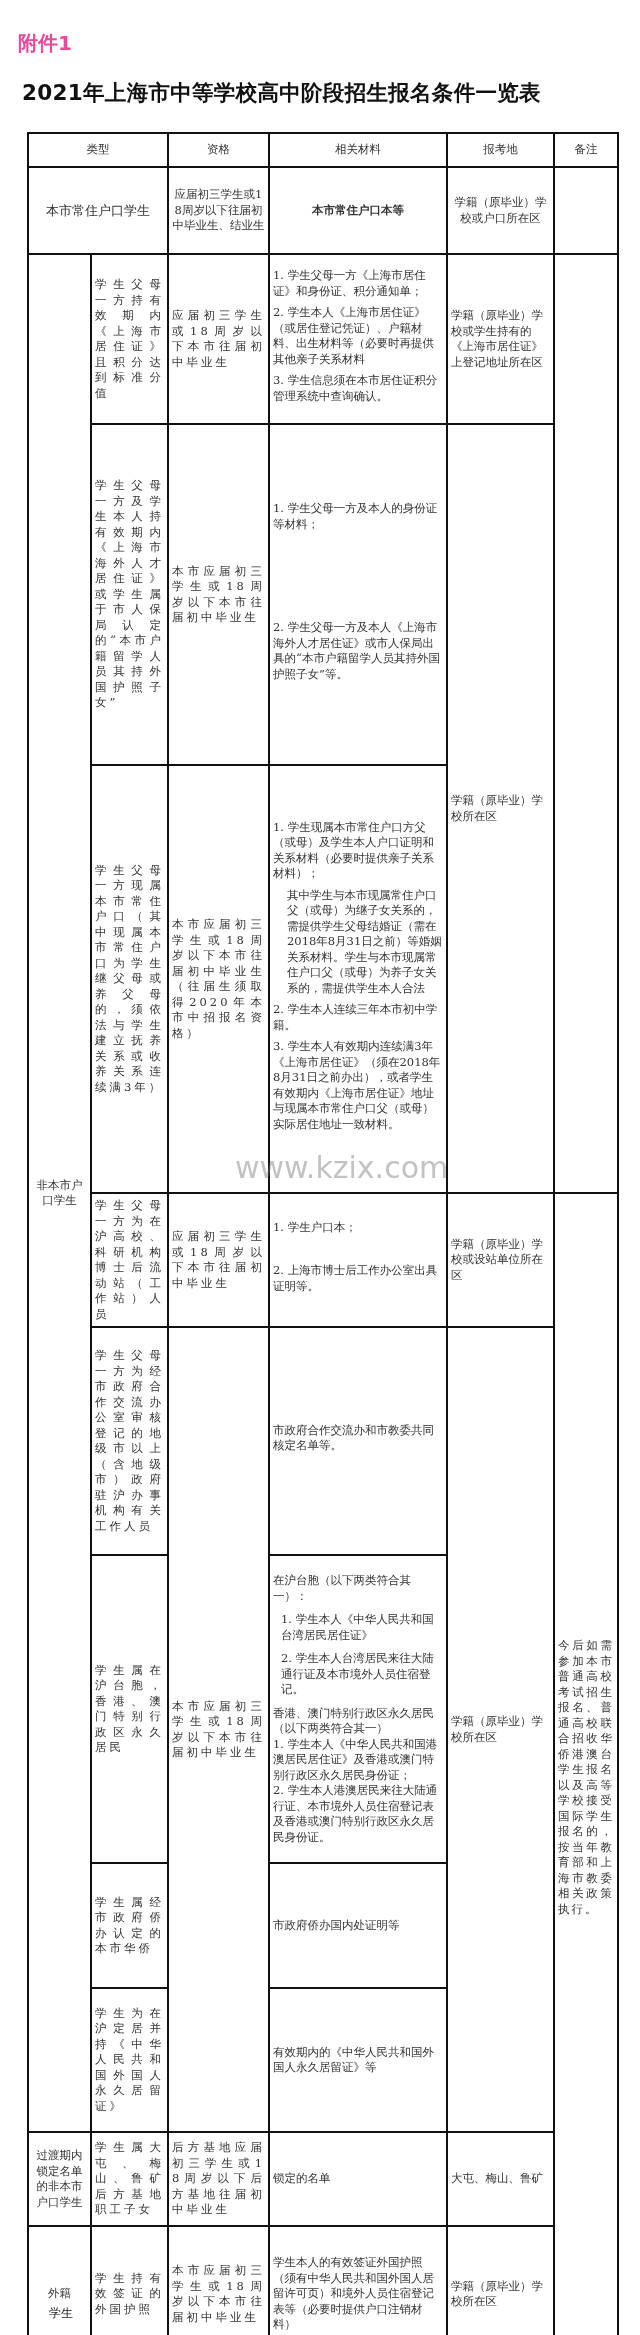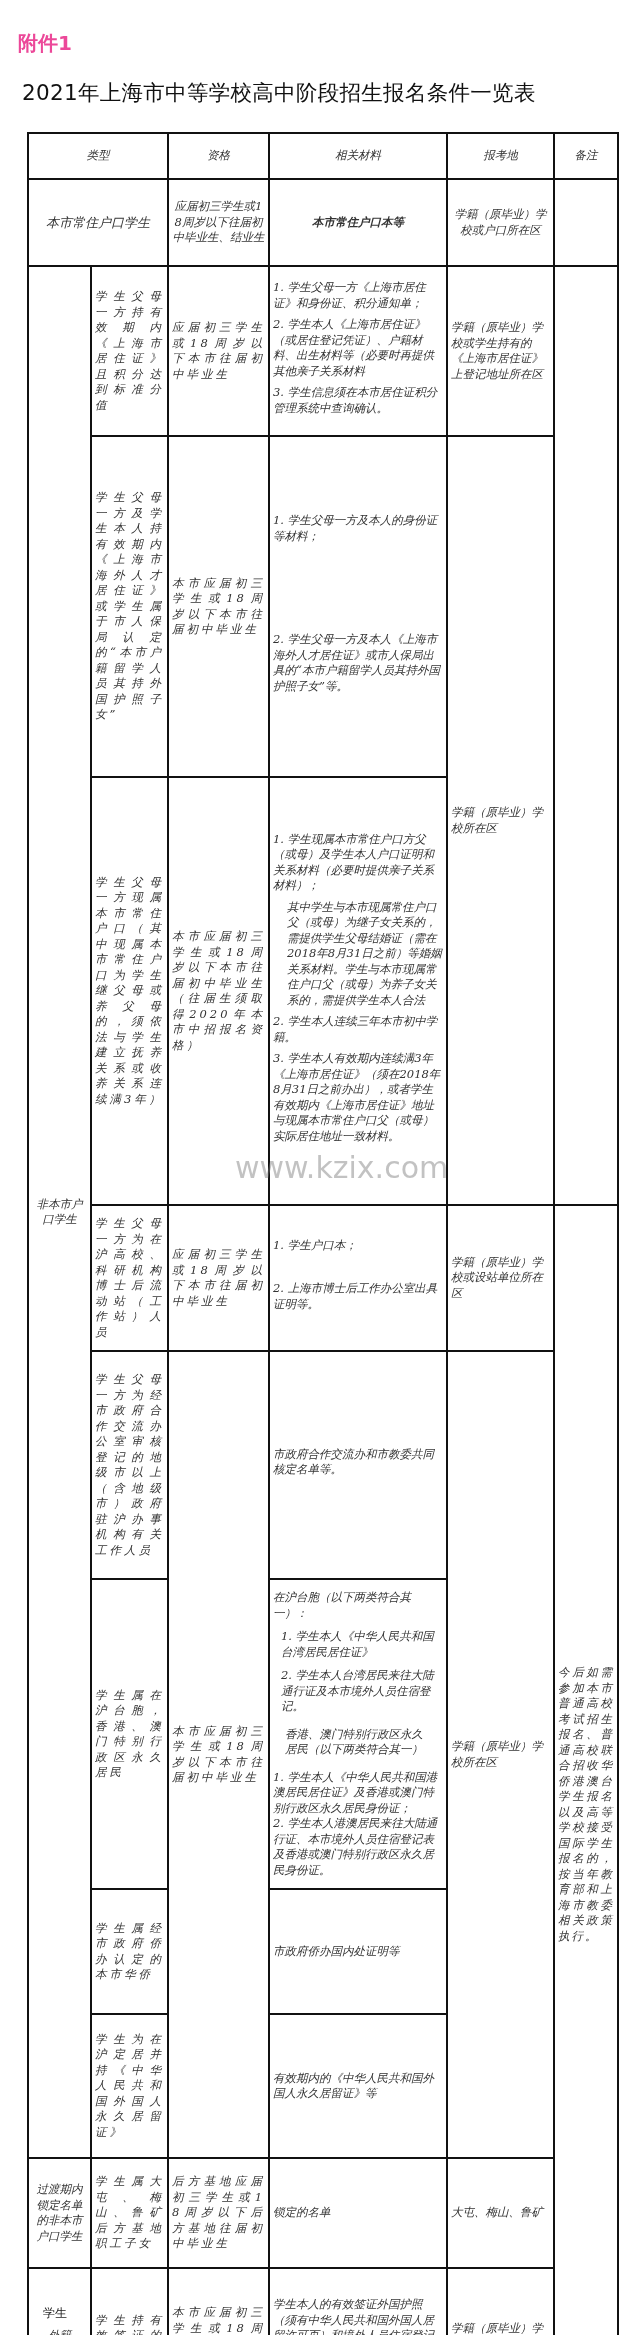--- a/index.html
+++ b/index.html
@@ -1,31 +1,31 @@
 <!DOCTYPE html>
 <html><head>
 <meta charset="utf-8">
 <style>
   html, body { margin:0; padding:0; background:#ffffff; }
   body { width:640px; height:2335px; position:relative; overflow:hidden;
          font-family: "DejaVu Serif", "Liberation Serif", serif; color:#222; }
   .annex { position:absolute; left:18px; top:30px; font-family:"DejaVu Sans","Liberation Sans",sans-serif;
            font-size:20px; font-weight:bold; color:#ec4899; }
   .title { position:absolute; left:22px; top:78px; font-family:"DejaVu Sans","Liberation Sans",sans-serif;
-           font-size:21.5px; font-weight:normal; color:#111; letter-spacing:0.3px; white-space:nowrap; }
+           font-size:21.5px; font-weight:bold; color:#111; letter-spacing:0.3px; white-space:nowrap; }
   table.grid { position:absolute; left:27px; top:132px; width:590px; border-collapse:collapse; table-layout:fixed; }
-  table.grid td { border:2px solid #111; font-size:11.5px; line-height:15.5px; vertical-align:middle; padding:10px 3px; color:#333; word-break:break-all;font-style:italic; }
+  table.grid td { border:2px solid #111; font-size:11.5px; line-height:15.5px; vertical-align:middle; padding:4px 3px; color:#333; word-break:break-all; }
   .c { text-align:center; }
   .hdr td { height:24px; text-align:center; font-size:12px; }
   .bold { font-weight:bold; font-size:13px; color:#111; }
   .just { text-align:justify; letter-spacing:3px; }
   .indent { padding-left:14px; display:block; }
   .watermark { position:absolute; left:235px; top:1150px; font-family:"DejaVu Sans","Liberation Sans",sans-serif;
                font-size:30px; color:rgba(120,120,120,0.45); pointer-events:none; }
-  .tail { position:absolute; left:27px; top:2305px; width:40px; text-align:right; font-size:12px; }
+  .tail { position:absolute; left:41px; top:2305px; width:40px; text-align:center; font-size:12px; }
   p { margin:0 0 6px 0; }
 </style>
 </head>
 <body>
 
 <div class="annex">附件1</div>
 <div class="title">2021年上海市中等学校高中阶段招生报名条件一览表</div>
 
 <table class="grid">
   <colgroup>
@@ -106,37 +106,37 @@
     </td>
     <td rowspan="4">学籍（原毕业）学校所在区</td>
   </tr>
 
   <tr style="height:308px">
     <td class="just">学生属在沪台胞，香港、澳门特别行政区永久居民</td>
     <td>
       <p>在沪台胞（以下两类符合其一）：</p>
       <p style="margin:8px">1. 学生本人《中华人民共和国台湾居民居住证》</p>
       <p style="margin:8px">2. 学生本人台湾居民来往大陆通行证及本市境外人员住宿登记。</p>
-      <p style="margin:12px">香港、澳门特别行政区永久居民（以下两类符合其一）</p>
+      <p style="margin:0">香港、澳门特别行政区永久居民（以下两类符合其一）</p>
       <p style="margin:0">1. 学生本人《中华人民共和国港澳居民居住证》及香港或澳门特别行政区永久居民身份证；</p>
       <p style="margin:0">2. 学生本人港澳居民来往大陆通行证、本市境外人员住宿登记表及香港或澳门特别行政区永久居民身份证。</p>
     </td>
   </tr>
 
   <tr style="height:125px">
     <td class="just">学生属经市政府侨办认定的本市华侨</td>
     <td>市政府侨办国内处证明等</td>
   </tr>
 
   <tr style="height:144px">
     <td class="just">学生为在沪定居并持《中华人民共和国外国人永久居留证》</td>
     <td>有效期内的《中华人民共和国外国人永久居留证》等</td>
   </tr>
 
-  <tr style="height:110px">
+  <tr style="height:94px">
     <td class="c">过渡期内锁定名单的非本市户口学生</td>
     <td class="just">学生属大屯、梅山、鲁矿后方基地职工子女</td>
     <td class="just">后方基地应届初三学生或18周岁以下后方基地往届初中毕业生</td>
     <td>锁定的名单</td>
     <td>大屯、梅山、鲁矿</td>
   </tr>
 
   <tr style="height:136px">
     <td class="c">外籍</td>
     <td class="just">学生持有效签证的外国护照</td>

